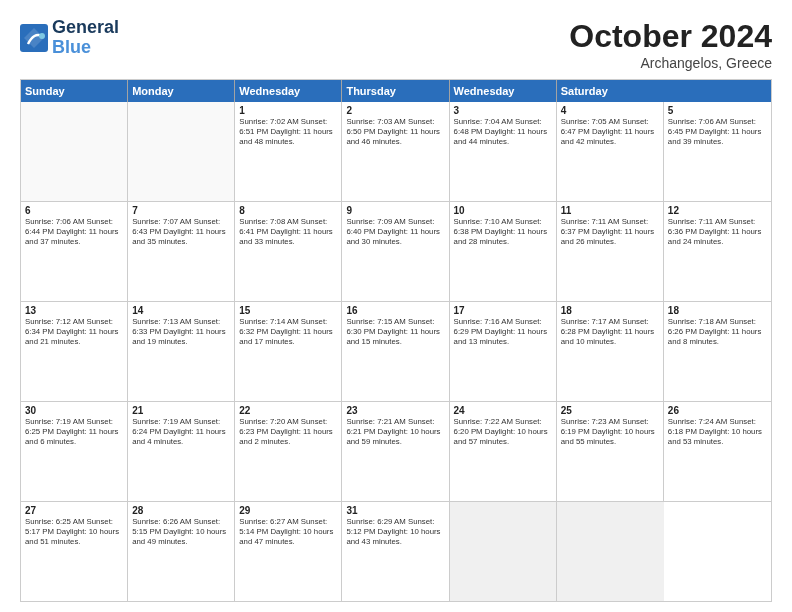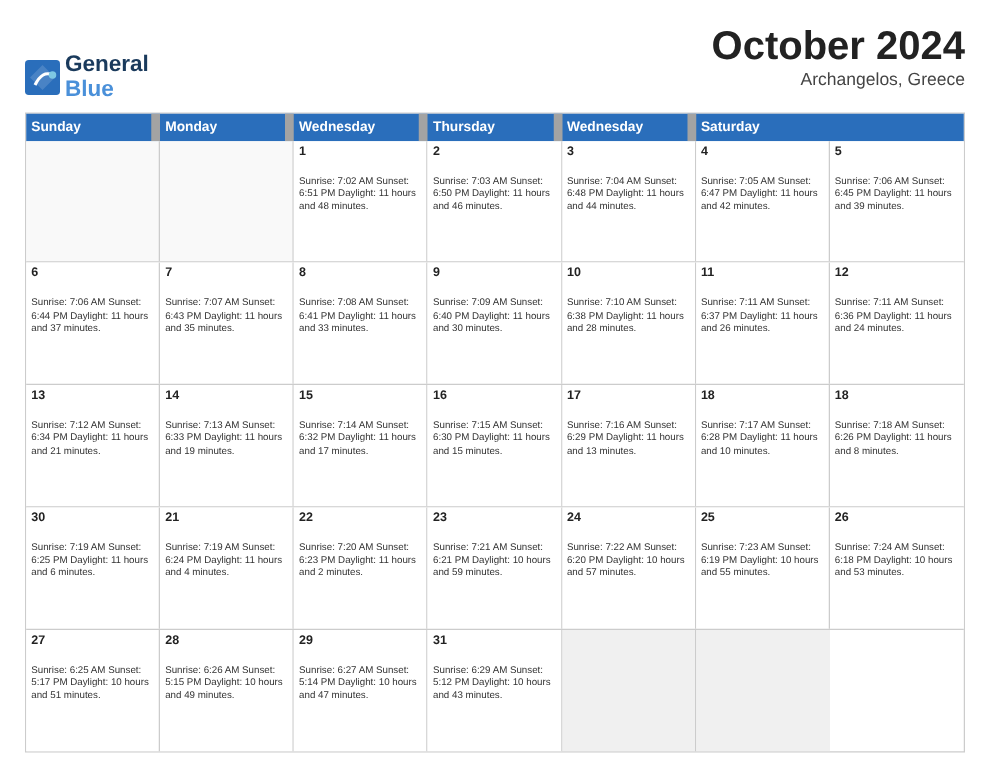--- a/index.html
+++ b/index.html
@@ -19,21 +19,20 @@
     }
     .header {
       display: flex;
       justify-content: space-between;
       align-items: flex-start;
       margin-bottom: 8px;
     }
     .logo {
       display: flex;
       align-items: center;
-      margin-top: 24px;
     }
     .logo-text {
       font-size: 18px;
       font-weight: bold;
       color: #1a3a5c;
       line-height: 1.1;
     }
     .logo-icon {
       width: 28px;
       height: 28px;
@@ -61,21 +60,21 @@
       display: grid;
       grid-template-columns: repeat(7, 1fr);
       background: #2a6ebb;
     }
     .cal-header-cell {
       color: #fff;
       font-size: 11px;
       font-weight: bold;
       padding: 5px 4px;
       text-align: left;
-      border-right: 7px solid #a3a3a3;
+      border-right: 1px solid #a3a3a3;
     }
     .cal-header-cell:last-child { border-right: none; }
     .cal-body {
       flex: 1;
       display: flex;
       flex-direction: column;
     }
     .cal-row {
       display: grid;
       grid-template-columns: repeat(7, 1fr);
@@ -99,21 +98,20 @@
     .cal-cell.shaded { background: #f0f0f0; }
     .day-num {
       font-size: 10px;
       font-weight: bold;
       margin-bottom: 1px;
     }
     .day-info {
       font-size: 7.8px;
       line-height: 1.3;
       color: #333;
-      margin-top: 12px;
     }
   </style>
 </head>
 <body>
 
 <div class="page">
   <div class="header">
     <div class="logo">
       <svg class="logo-icon" viewBox="0 0 28 28">
         <rect x="0" y="0" width="28" height="28" rx="3" fill="#2a6ebb"></rect>

